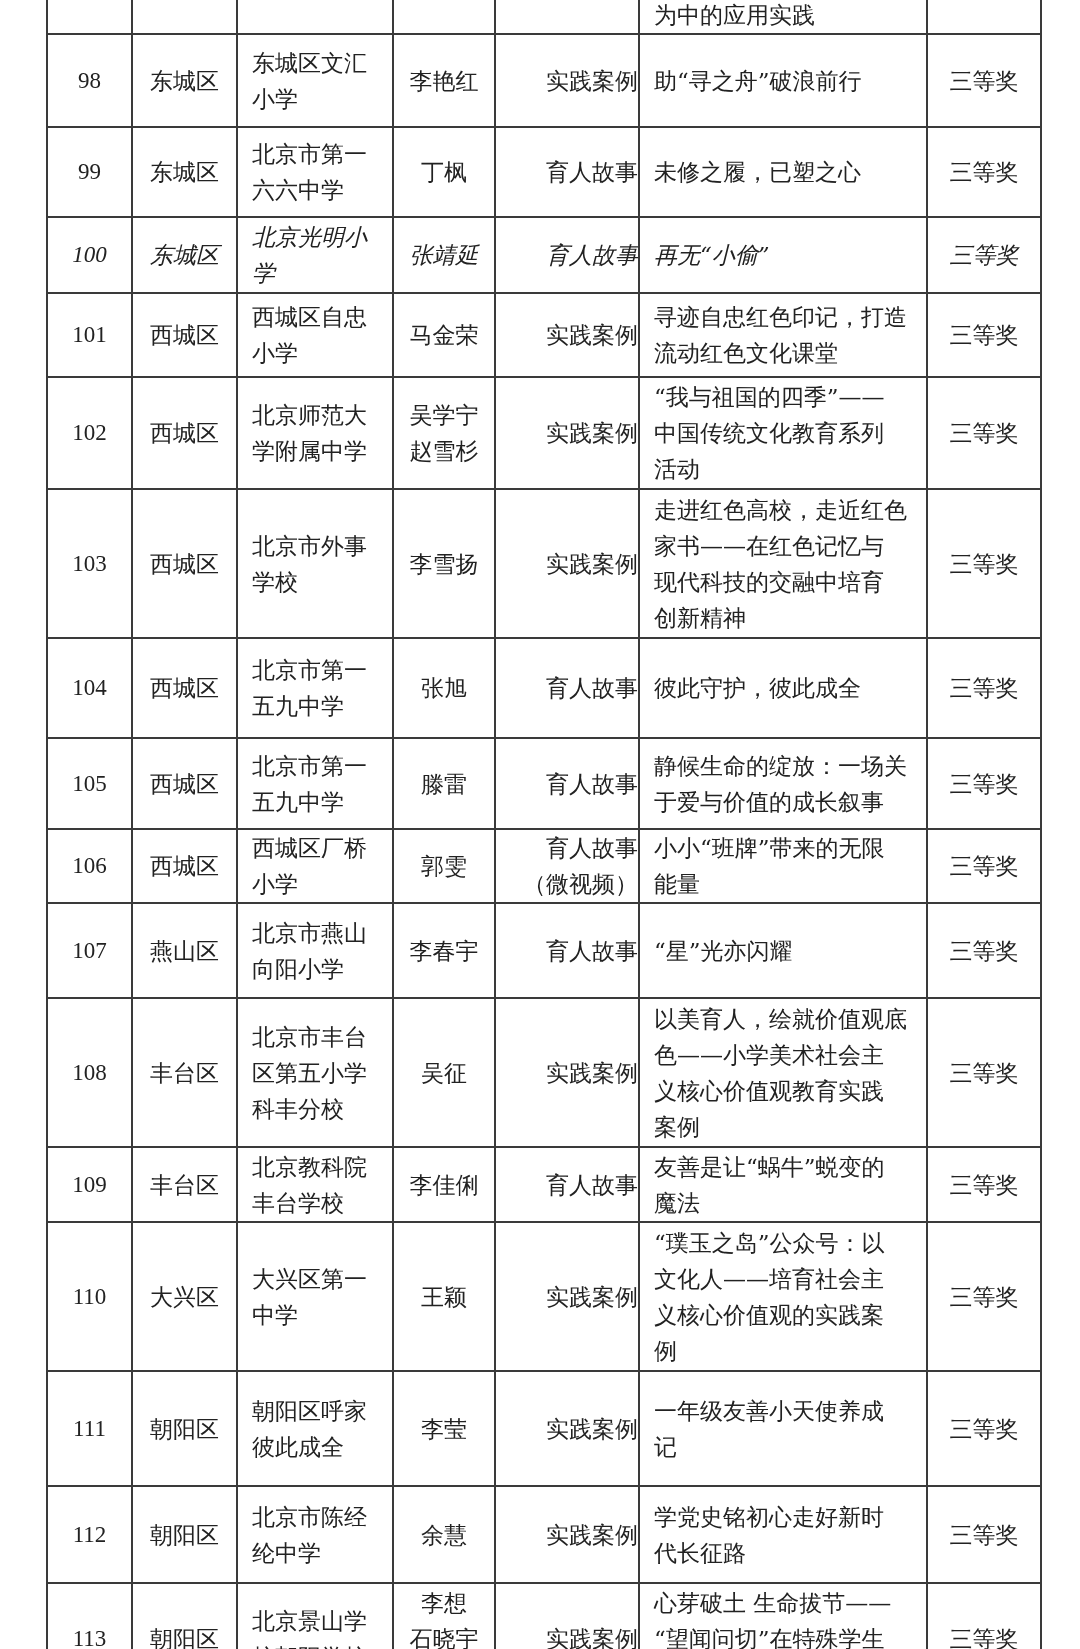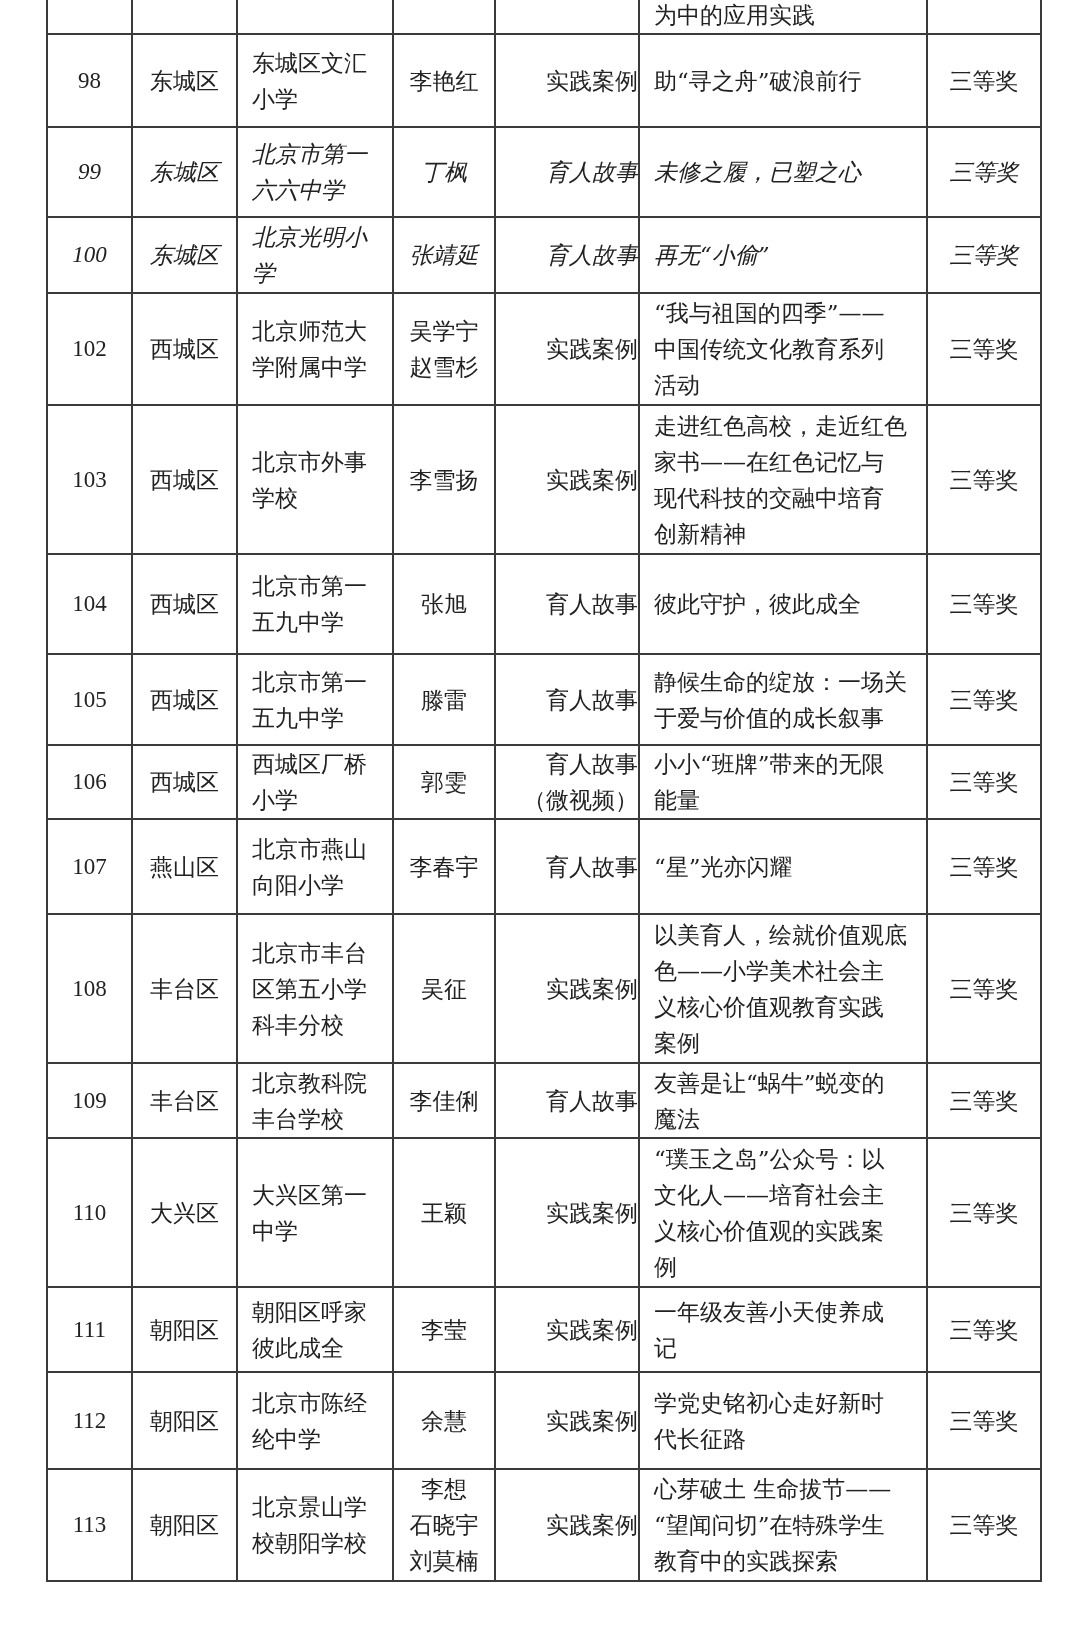--- a/index.html
+++ b/index.html
@@ -77,21 +77,21 @@
           <span class="line">李艳红</span>
         </td>
         <td class="c-type">
           <span class="line">实践案例</span>
         </td>
         <td class="c-title">
           <span class="line">助“寻之舟”破浪前行</span>
         </td>
         <td class="c-award">三等奖</td>
       </tr>
-      <tr style="height: 90px; font-style: italic;">
+      <tr style="height: 90px;">
         <td class="c-no">99</td>
         <td class="c-dist">东城区</td>
         <td class="c-school">
           <span class="line">北京市第一</span>
           <span class="line">六六中学</span>
         </td>
         <td class="c-author">
           <span class="line">丁枫</span>
         </td>
         <td class="c-type">
@@ -110,20 +110,39 @@
           <span class="line">学</span>
         </td>
         <td class="c-author">
           <span class="line">张靖延</span>
         </td>
         <td class="c-type">
           <span class="line">育人故事</span>
         </td>
         <td class="c-title">
           <span class="line">再无“小偷”</span>
+        </td>
+        <td class="c-award">三等奖</td>
+      </tr>
+      <tr style="height: 84px;">
+        <td class="c-no">101</td>
+        <td class="c-dist">西城区</td>
+        <td class="c-school">
+          <span class="line">西城区自忠</span>
+          <span class="line">小学</span>
+        </td>
+        <td class="c-author">
+          <span class="line">马金荣</span>
+        </td>
+        <td class="c-type">
+          <span class="line">实践案例</span>
+        </td>
+        <td class="c-title">
+          <span class="line">寻迹自忠红色印记，打造</span>
+          <span class="line">流动红色文化课堂</span>
         </td>
         <td class="c-award">三等奖</td>
       </tr>
       <tr style="height: 112px;">
         <td class="c-no">102</td>
         <td class="c-dist">西城区</td>
         <td class="c-school">
           <span class="line">北京师范大</span>
           <span class="line">学附属中学</span>
         </td>
@@ -292,21 +311,21 @@
           <span class="line">实践案例</span>
         </td>
         <td class="c-title">
           <span class="line">“璞玉之岛”公众号：以</span>
           <span class="line">文化人——培育社会主</span>
           <span class="line">义核心价值观的实践案</span>
           <span class="line">例</span>
         </td>
         <td class="c-award">三等奖</td>
       </tr>
-      <tr style="height: 85px;">
+      <tr style="height: 115px;">
         <td class="c-no">111</td>
         <td class="c-dist">朝阳区</td>
         <td class="c-school">
           <span class="line">朝阳区呼家</span>
           <span class="line">彼此成全</span>
         </td>
         <td class="c-author">
           <span class="line">李莹</span>
         </td>
         <td class="c-type">

